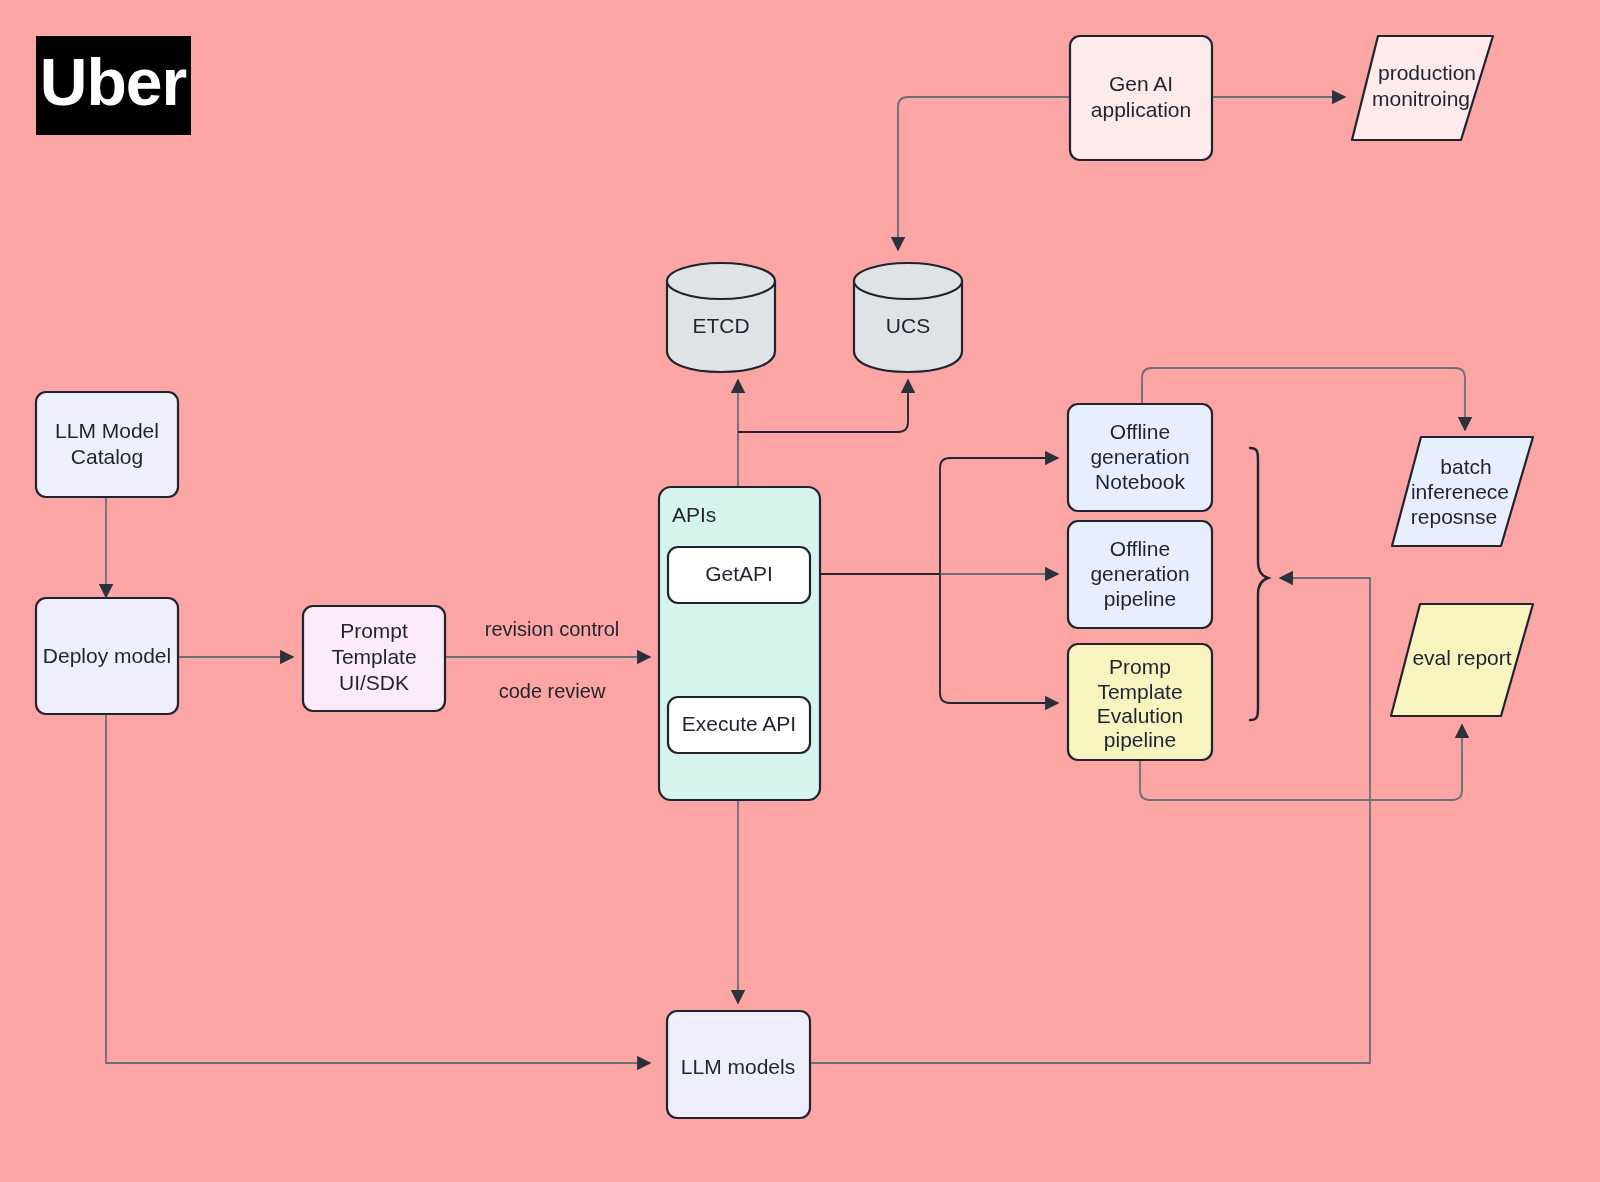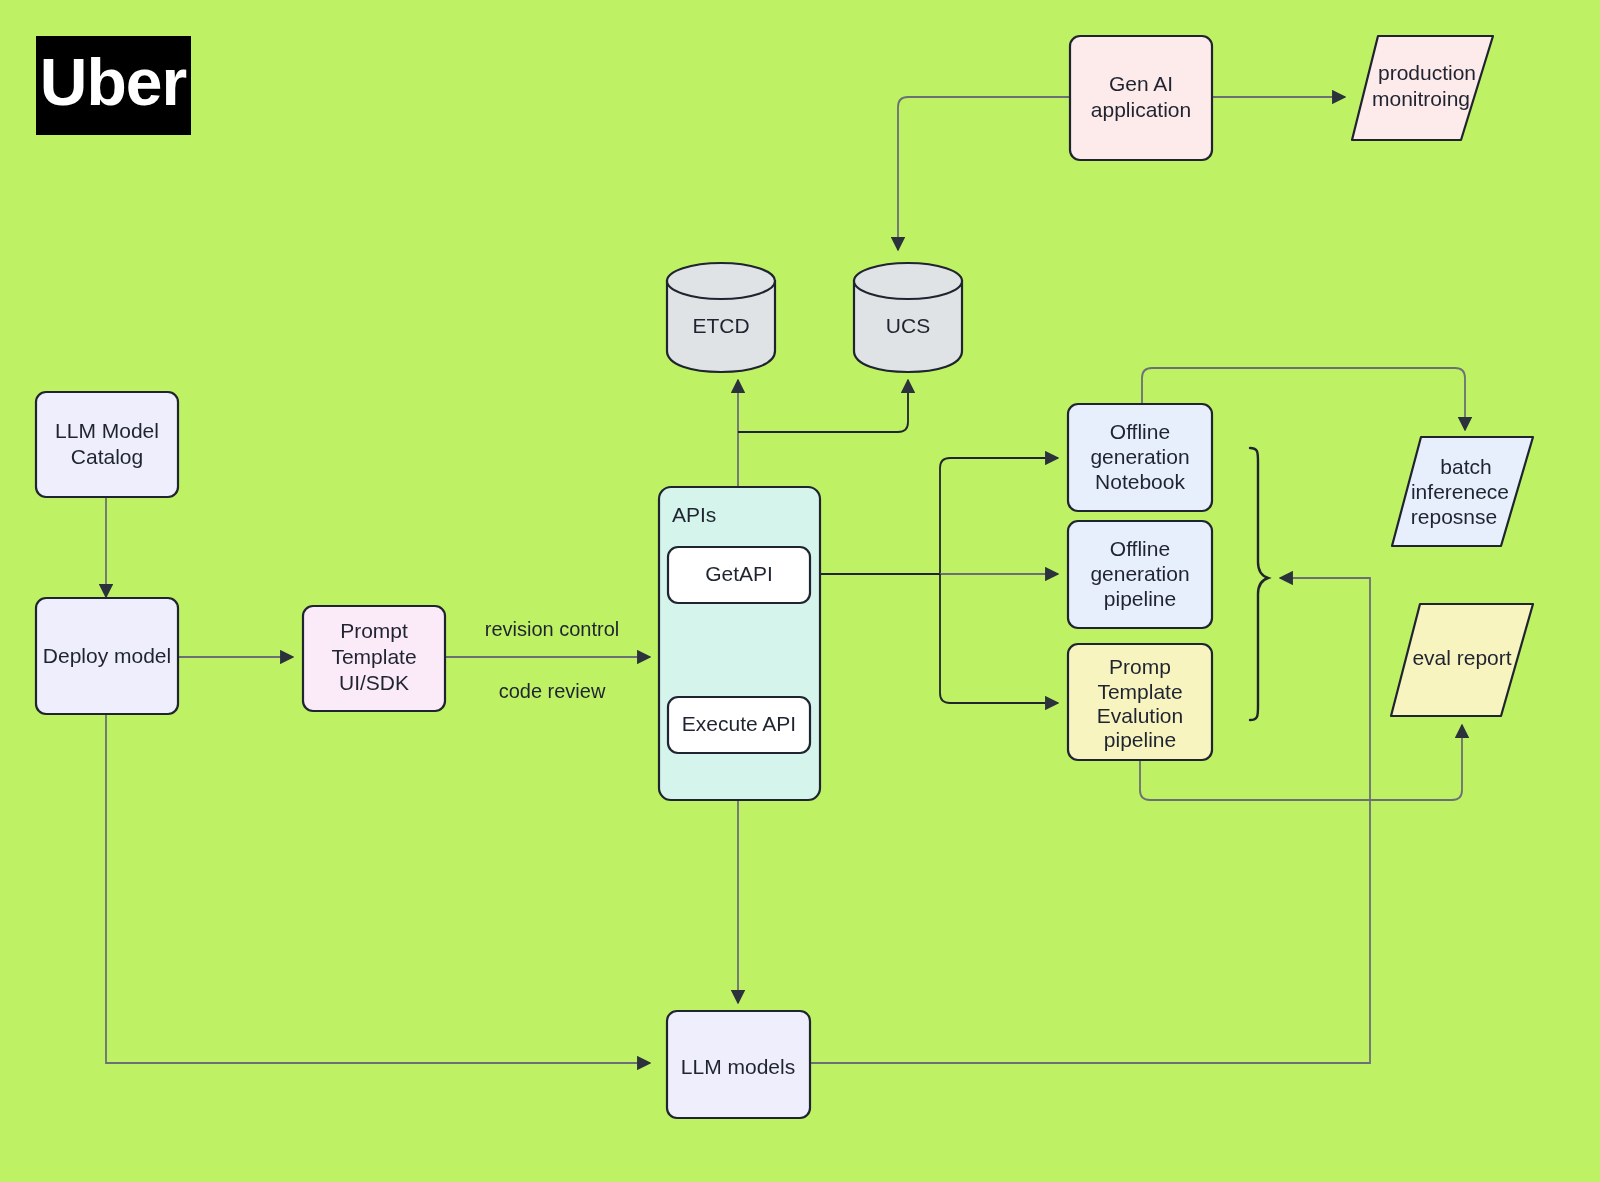--- a/index.html
+++ b/index.html
@@ -10,21 +10,21 @@
   body {
     width: 1600px;
     height: 1182px;
     font-family: "Liberation Sans", sans-serif;
     overflow: hidden;
   }
   #diagram-root {
     position: relative;
     width: 1600px;
     height: 1182px;
-    background: #bef264;
+    background: #fca5a5;
   }
   svg#diagram {
     position: absolute;
     top: 0;
     left: 0;
     width: 1600px;
     height: 1182px;
   }
   .node-text {
     font-family: "Liberation Sans", sans-serif;

